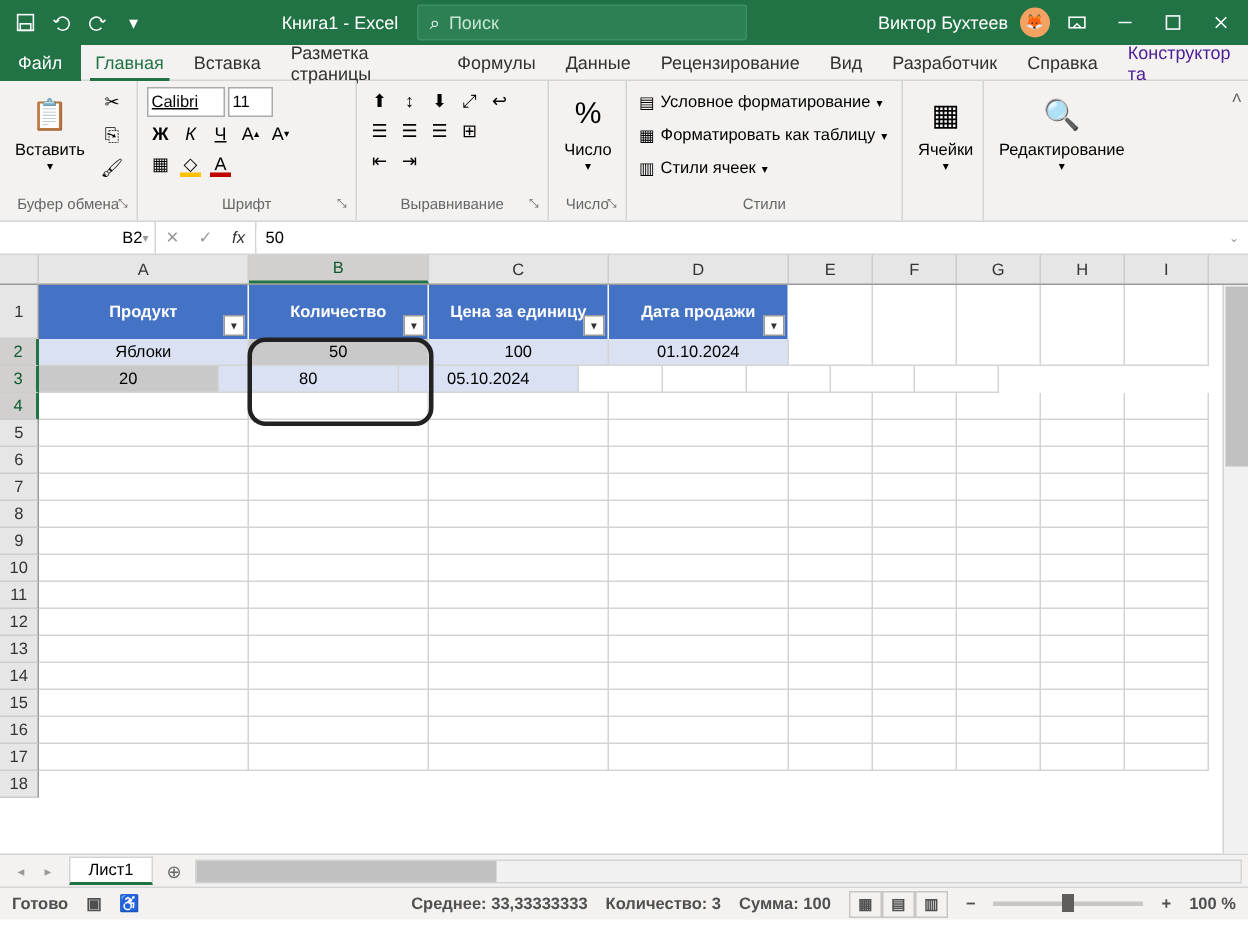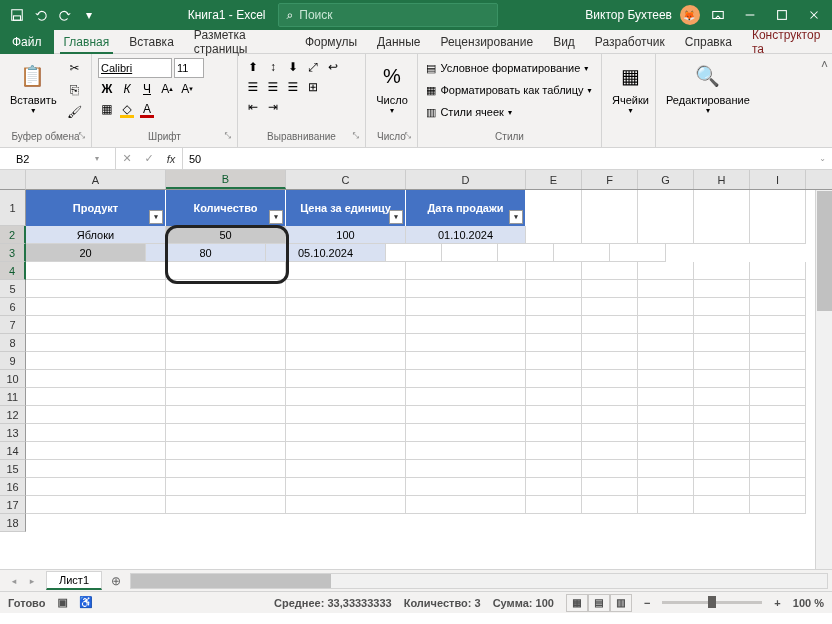--- a/index.html
+++ b/index.html
@@ -18,44 +18,44 @@
 .user-name { font-size: 12px; margin-right: 4px; }
 .avatar { width: 20px; height: 20px; border-radius: 50%; background: #f4a261; display: flex; align-items: center; justify-content: center; font-size: 10px; }
 .win-btn { width: 28px; height: 28px; display: flex; align-items: center; justify-content: center; cursor: pointer; }
 
 
 .tabbar { height: 24px; background: #f3f2f1; display: flex; border-bottom: 1px solid #d4d4d4; }
 .tab { padding: 0 10px; font-size: 12px; color: #323130; display: flex; align-items: center; cursor: pointer; height: 24px; }
 .tab.active { color: #217346; position: relative; }
 .tab.active::after { content: ''; position: absolute; bottom: 0; left: 6px; right: 6px; height: 2px; background: #217346; }
 .tab.file { background: #217346; color: #fff; padding: 0 12px; }
-.tab.green { color: #7f1d1d; }
+.tab.green { color: #4c1d95; }
 
 
 .ribbon { height: 94px; background: #f3f2f1; border-bottom: 1px solid #d4d4d4; display: flex; }
 .ribbon-group { border-right: 1px solid #d4d4d4; display: flex; flex-direction: column; padding: 2px 4px 0; }
 .ribbon-group-content { flex: 1; display: flex; align-items: flex-start; gap: 4px; padding: 2px; }
 .ribbon-group-label { height: 16px; text-align: center; font-size: 10px; color: #666; display: flex; align-items: flex-start; justify-content: center; position: relative; }
 .dialog-launcher { position: absolute; right: 2px; font-size: 8px; color: #666; cursor: pointer; }
 .big-btn { display: flex; flex-direction: column; align-items: center; cursor: pointer; padding: 2px 4px; }
 .big-btn .icon { width: 32px; height: 32px; display: flex; align-items: center; justify-content: center; font-size: 20px; }
 .big-btn .label { font-size: 11px; margin-top: 2px; }
 .small-btn-col { display: flex; flex-direction: column; gap: 2px; }
 .small-btn { width: 20px; height: 20px; display: flex; align-items: center; justify-content: center; cursor: pointer; font-size: 12px; border: 1px solid transparent; }
 .font-controls { display: flex; flex-direction: column; gap: 2px; }
 .font-row { display: flex; gap: 2px; }
 .font-select { border: 1px solid #ababab; height: 20px; font-size: 11px; padding: 0 2px; background: #fff; }
-.font-name { width: 74px; text-decoration: underline; }
+.font-name { width: 52px; text-decoration: underline; }
 .font-size { width: 30px; }
 .fmt-btn { width: 18px; height: 18px; display: flex; align-items: center; justify-content: center; cursor: pointer; font-size: 12px; }
 .ribbon-item { display: flex; align-items: center; gap: 4px; font-size: 11px; cursor: pointer; height: 20px; padding: 0 2px; white-space: nowrap; }
 
 
 .fx-bar { height: 22px; background: #fff; border-bottom: 1px solid #d4d4d4; display: flex; align-items: center; }
-.name-box { width: 116px; border-right: 1px solid #d4d4d4; padding: 0 16px; font-size: 11px; display: flex; align-items: center; justify-content: space-between; height: 100%; }
+.name-box { width: 104px; border-right: 1px solid #d4d4d4; padding: 0 4px; font-size: 11px; display: flex; align-items: center; justify-content: flex-end; height: 100%; }
 .fx-buttons { display: flex; border-right: 1px solid #d4d4d4; height: 100%; }
 .fx-btn { width: 22px; display: flex; align-items: center; justify-content: center; color: #999; cursor: pointer; font-size: 11px; }
 .fx-btn.fx { font-style: italic; color: #333; }
 .formula-input { flex: 1; padding: 0 6px; font-size: 11px; border: none; outline: none; }
 
 
 .grid-area { display: flex; height: 399px; position: relative; }
 .corner { width: 26px; height: 20px; background: #e6e6e6; border-right: 1px solid #ccc; border-bottom: 1px solid #999; }
 .col-headers { display: flex; height: 20px; background: #e6e6e6; border-bottom: 1px solid #999; }
 .col-header { border-right: 1px solid #ccc; display: flex; align-items: center; justify-content: center; font-size: 11px; color: #333; }

